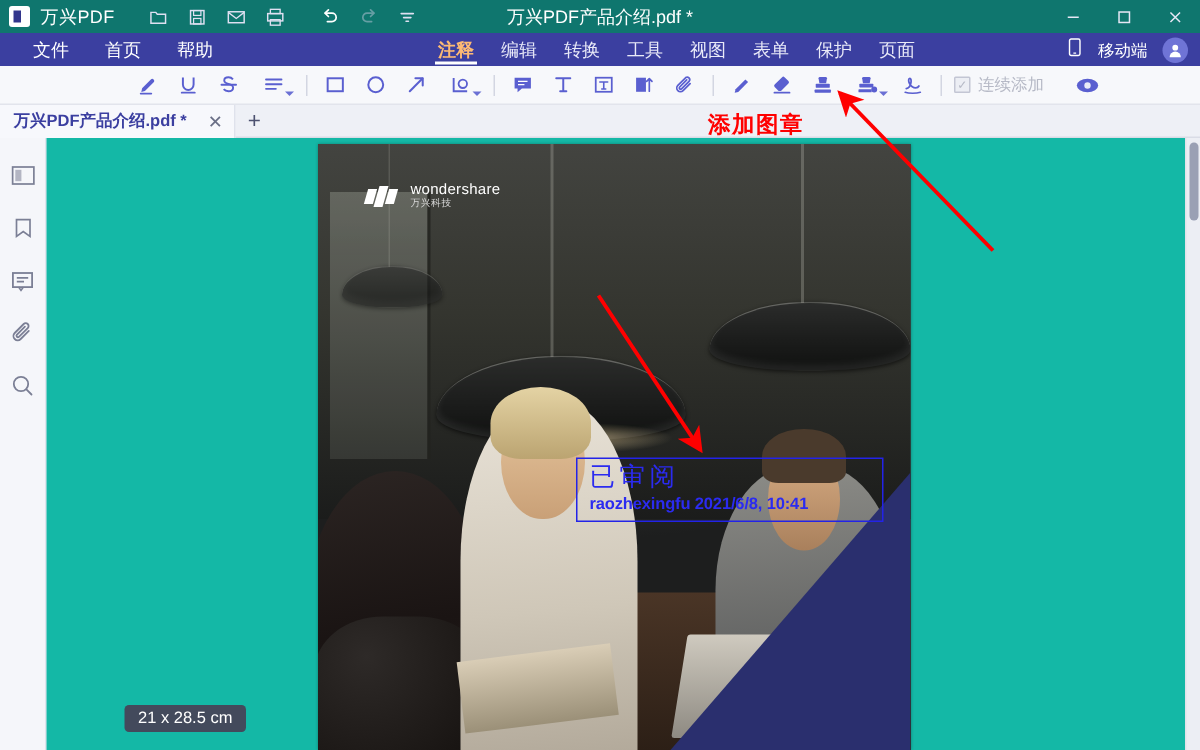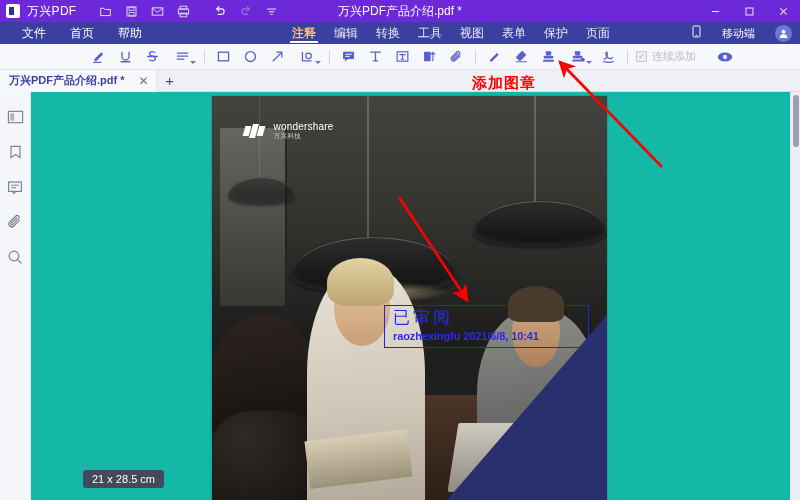--- a/index.html
+++ b/index.html
@@ -7,21 +7,21 @@
   body {
     font-family:"Liberation Sans","DejaVu Sans",sans-serif;
     font-size:12px; color:#333; background:#f2f3f7;
     -webkit-font-smoothing:antialiased;
   }
   #app { position:relative; width:800px; height:500px; overflow:hidden; }
 
   
   .titlebar {
     position:absolute; left:0; top:0; width:800px; height:22px;
-    background:#6d28d9; display:flex; align-items:center;
+    background:#0f766e; display:flex; align-items:center;
   }
   .tb-logo {
     width:14px; height:14px; margin-left:6px; background:#fff; border-radius:2px;
     position:relative; flex:none;
   }
   .tb-logo:after {
     content:""; position:absolute; left:3px; top:3px; width:5px; height:8px;
     background:#32358c;
   }
   .tb-appname {
@@ -57,21 +57,21 @@
   .menu-tabs { position:absolute; left:283px; top:0; display:flex; align-items:center; }
   .menu-tabs .mt {
     padding:0 9px; color:#e9eaf8; font-size:12px; height:22px; line-height:22px;
     position:relative; white-space:nowrap;
   }
   .menu-tabs .mt.active { color:#fdba74; font-weight:bold; }
   .menu-tabs .mt.active:after {
     content:""; position:absolute; left:7px; right:7px; bottom:1px; height:2px; background:#fff;
   }
   .menu-right {
-    position:absolute; right:8px; top:0; height:22px; display:flex; align-items:center; gap:20px;
+    position:absolute; right:8px; top:0; height:22px; display:flex; align-items:center; gap:10px;
   }
   .menu-right .mobile-lbl { color:#fff; font-size:11px; }
   .avatar {
     width:17px; height:17px; border-radius:50%; background:#6f74d6;
     display:flex; align-items:center; justify-content:center;
   }
 
   
   .toolbar {
     position:absolute; left:0; top:44px; width:800px; height:26px;

